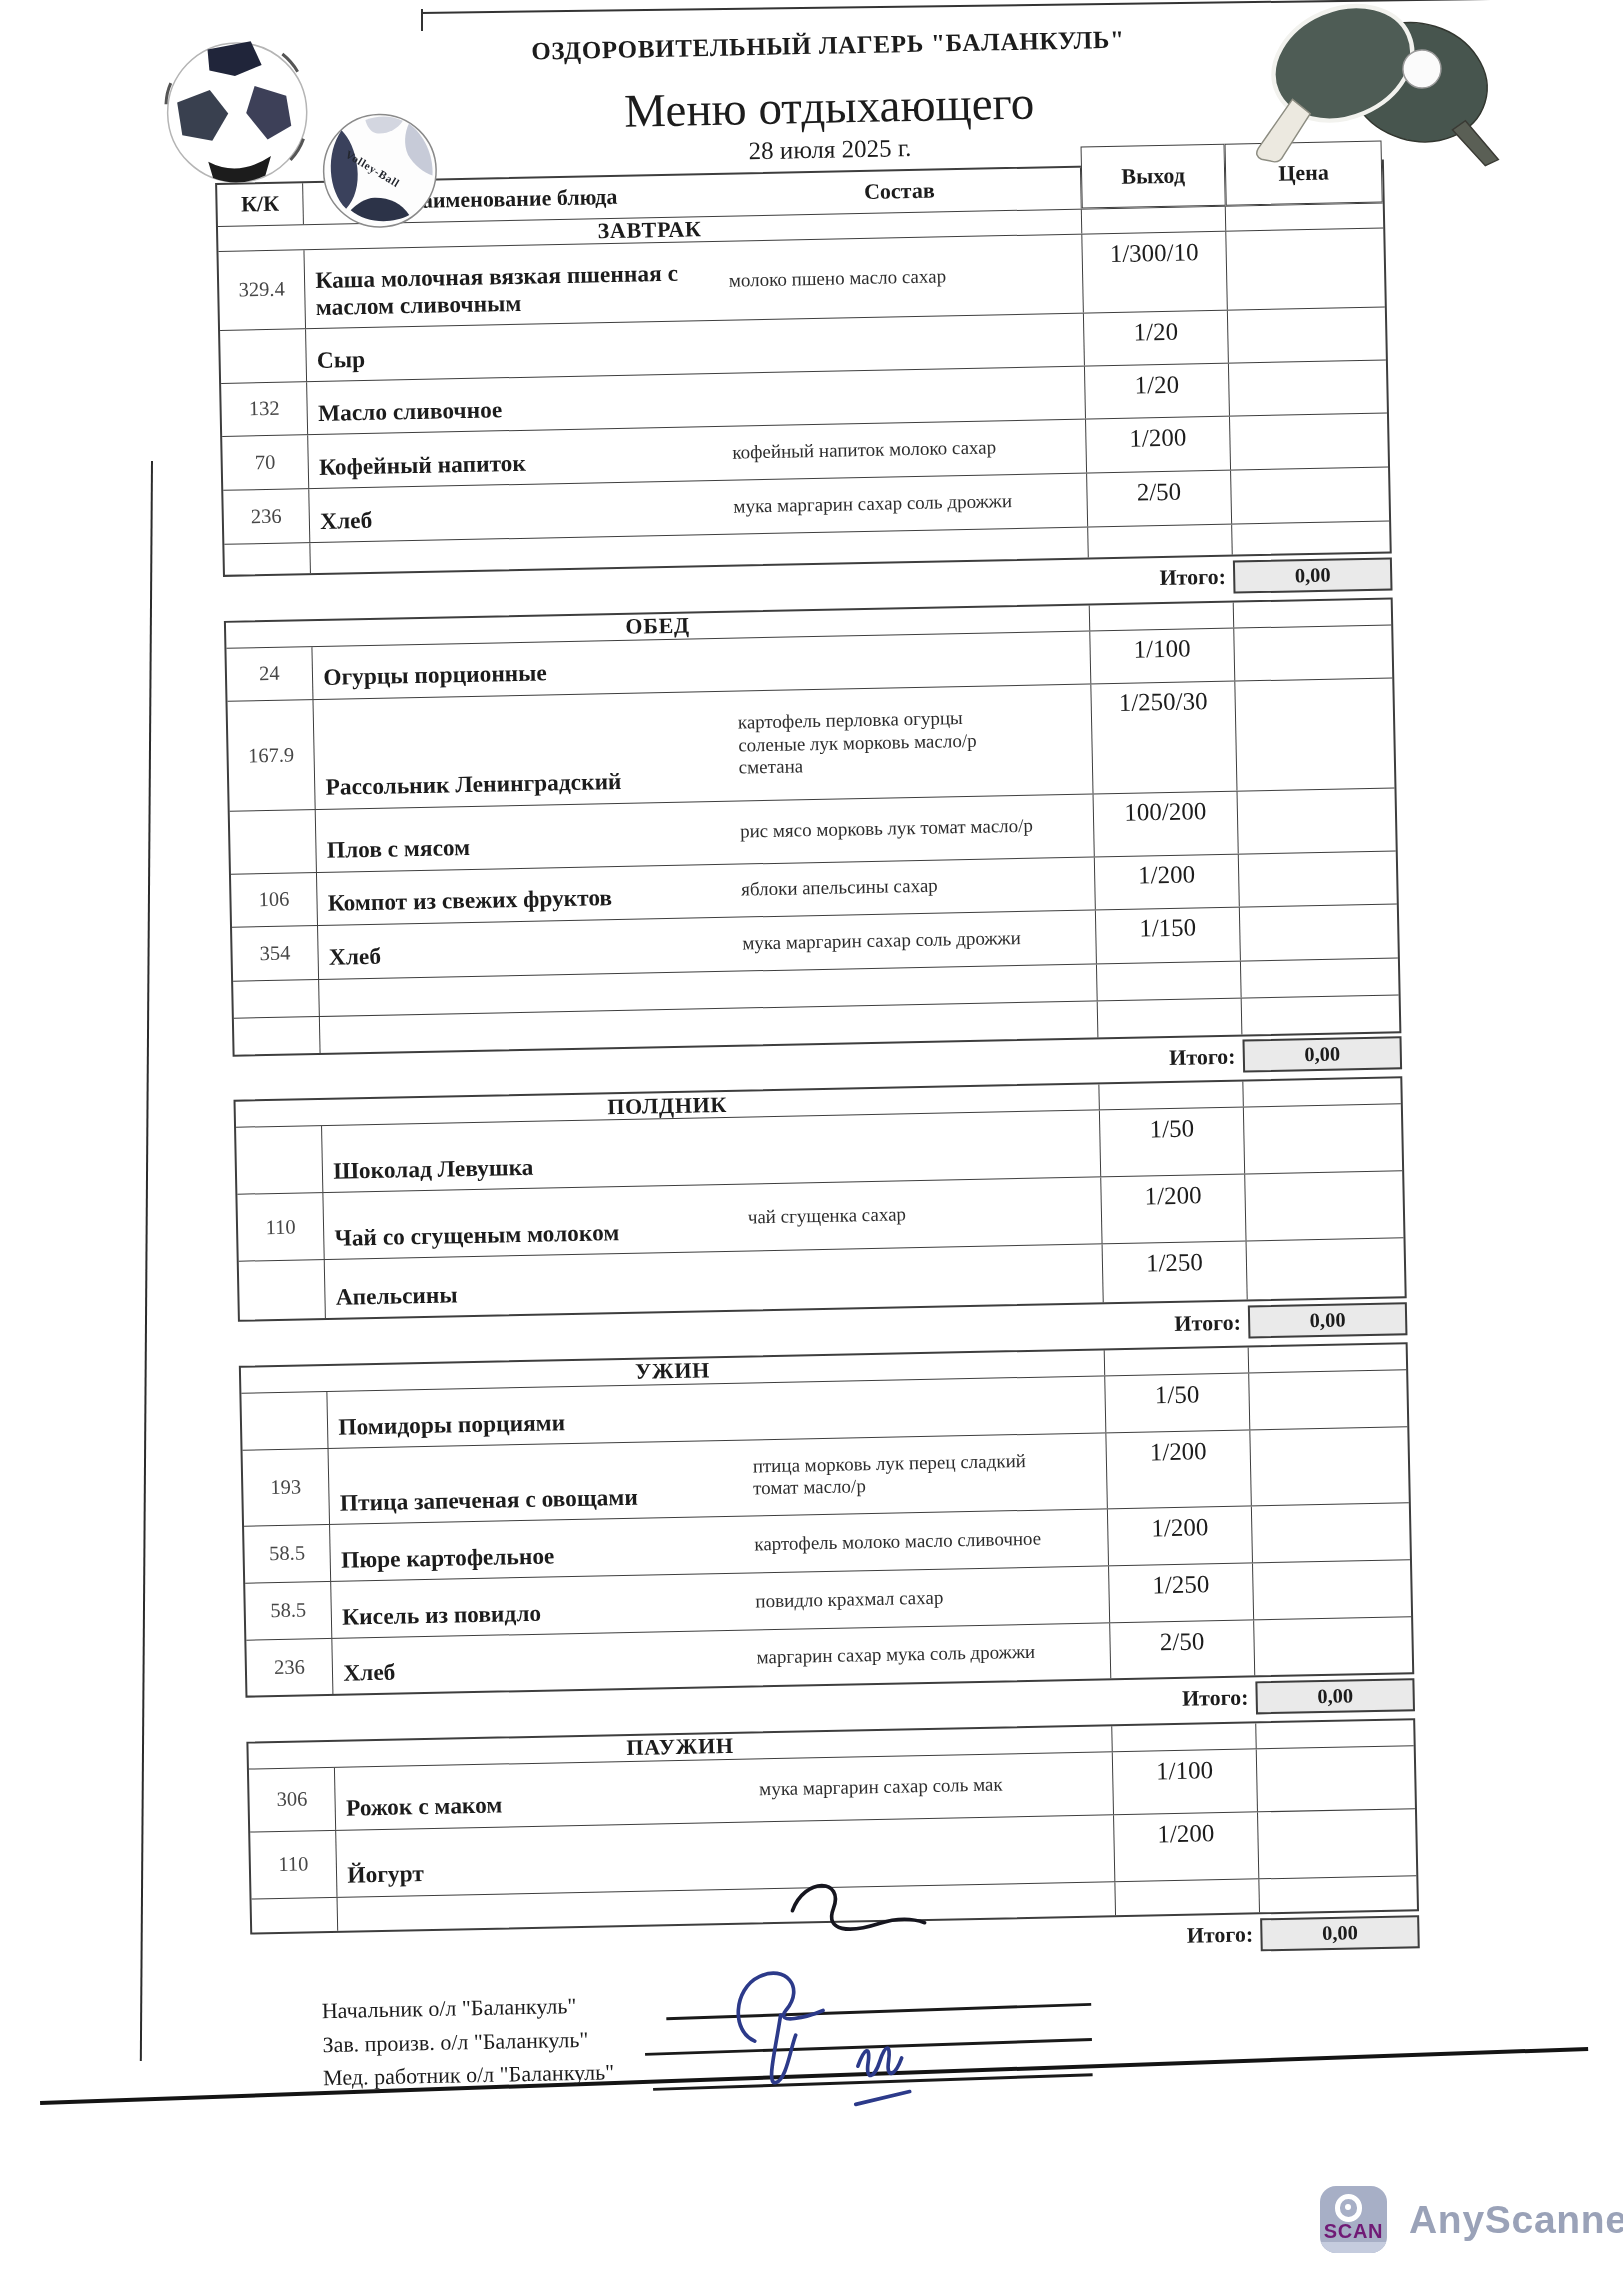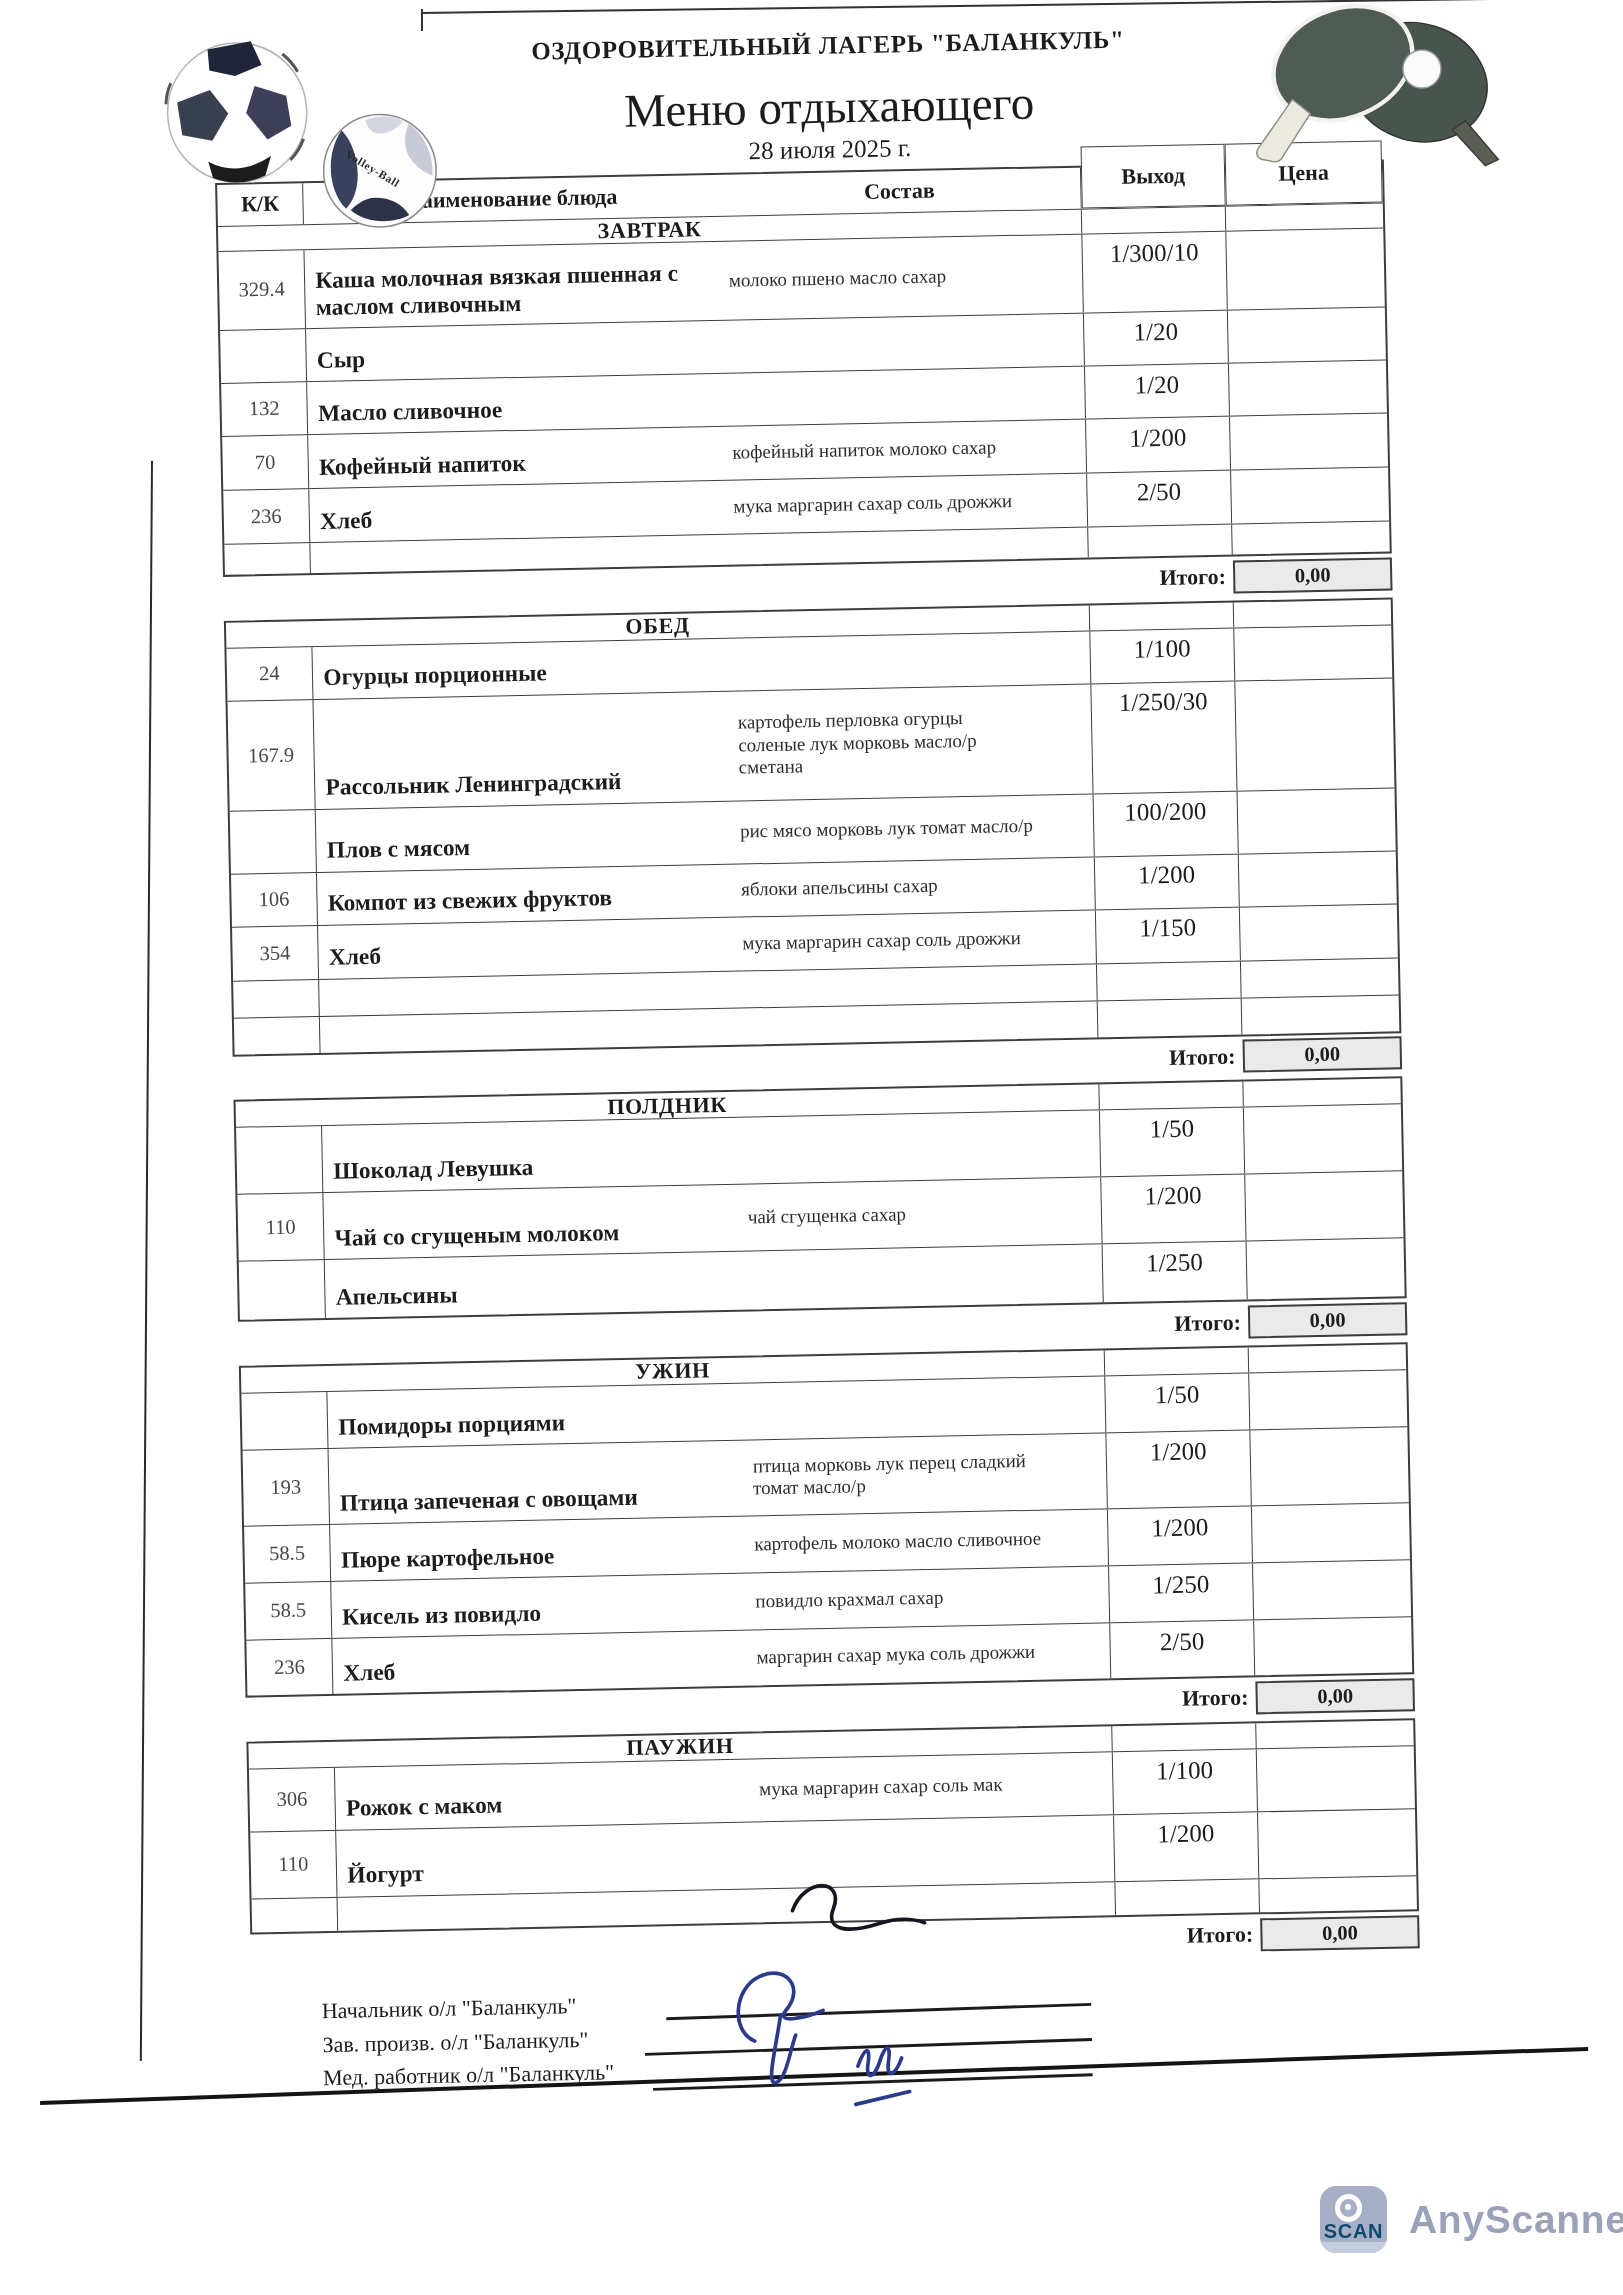--- a/index.html
+++ b/index.html
@@ -61,21 +61,21 @@
             transform:rotate(-2deg);transform-origin:0 0}
 
   
   .wm{position:absolute;left:1320px;top:2186px;display:flex;align-items:center}
   .wmicon{width:67px;height:67px;border-radius:16px;background:#a7afc6;position:relative;
           overflow:hidden;flex:none}
   .wmring{position:absolute;left:14.6px;top:8px;width:17.6px;height:17.6px;border:5.1px solid #fff;
           border-radius:50%}
   .wmdot{position:absolute;left:25px;top:18.3px;width:5.9px;height:5.9px;background:#fff;border-radius:50%}
   .wmscan{position:absolute;left:0;right:0;top:34px;text-align:center;
-          font-family:"Liberation Sans",sans-serif;font-weight:bold;font-size:20px;color:#0c4a6e;
+          font-family:"Liberation Sans",sans-serif;font-weight:bold;font-size:20px;color:#701a75;
           letter-spacing:0.7px}
   .wmstrip{position:absolute;left:0;right:0;bottom:0;height:11px;background:#c5ccde}
   .wmlabel{margin-left:22px;font-family:"Liberation Sans",sans-serif;font-weight:bold;
            font-size:39px;color:#9aa2b8;letter-spacing:0.7px}
 </style>
 </head>
 <body>
 
 <div class="edge e-top"></div>
 <div class="edge e-notch"></div>

